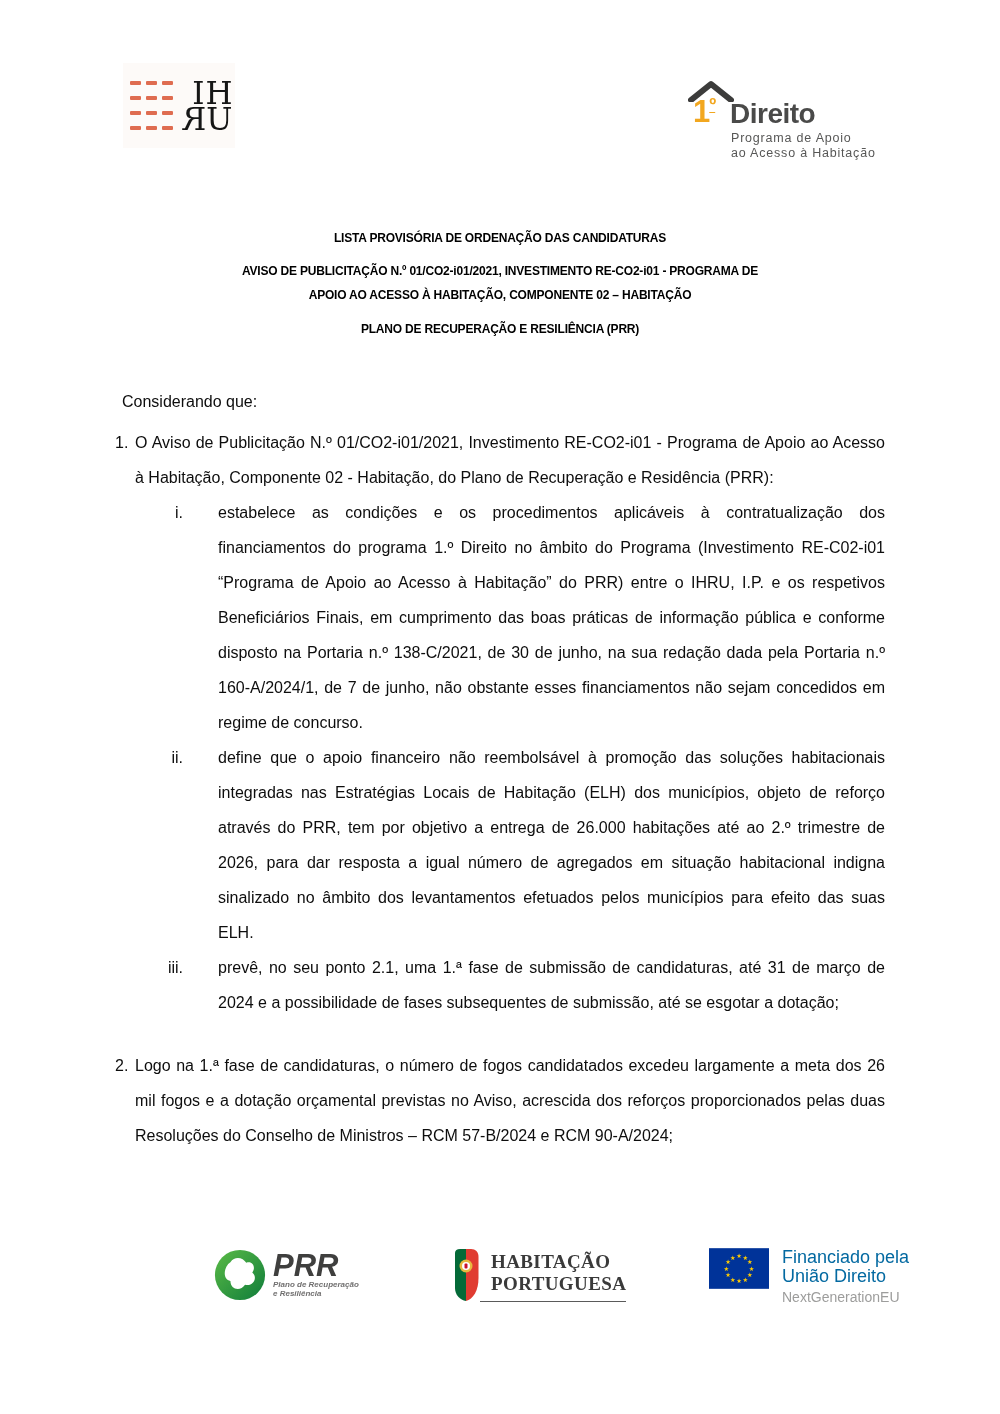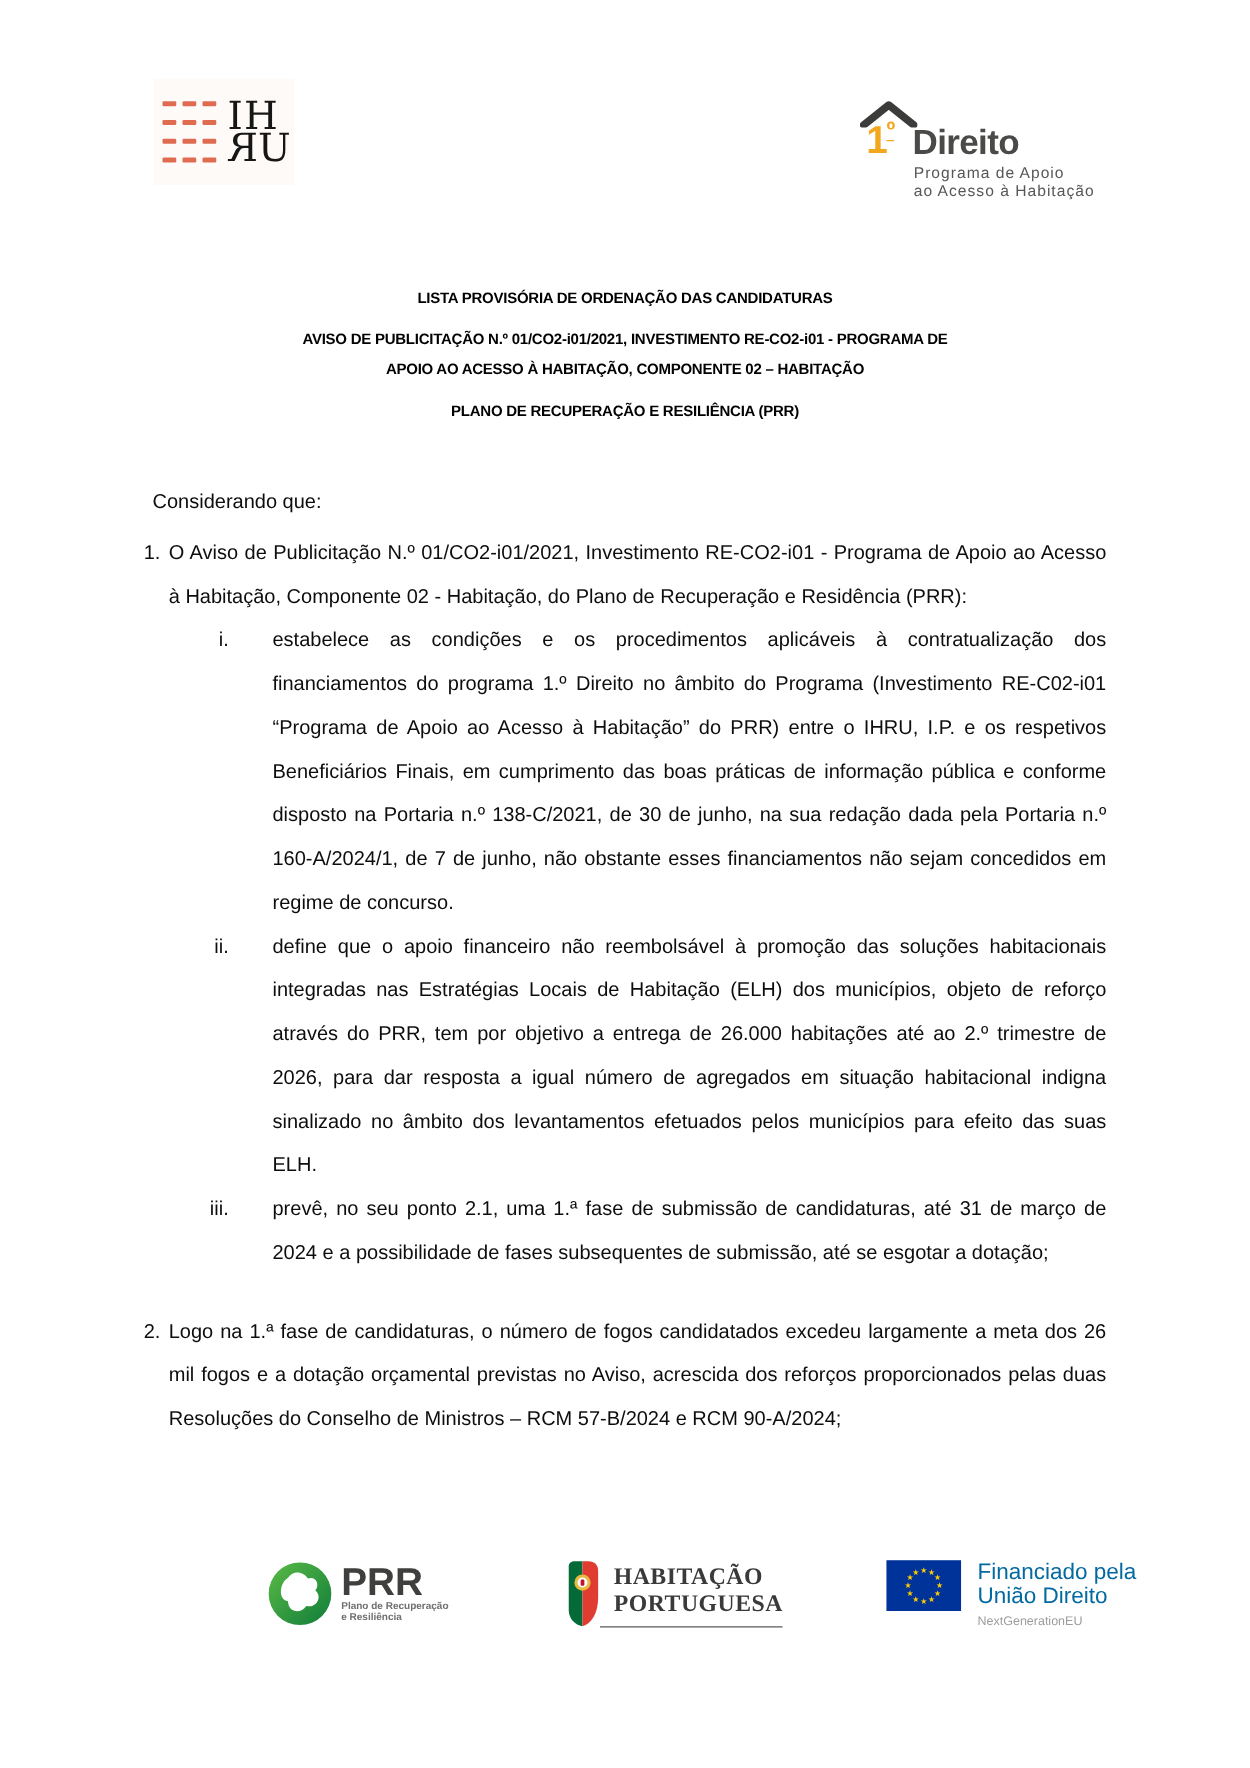--- a/index.html
+++ b/index.html
@@ -5,21 +5,21 @@
   * { margin:0; padding:0; box-sizing:border-box; }
   html,body { background:#ffffff; }
   .page {
     position:relative; width:1000px; height:1414px; margin:0 auto;
     background:#ffffff; font-family:"Liberation Sans", sans-serif; color:#1a1a1a;
     overflow:hidden;
   }
 
   
   .ihru-logo { position:absolute; left:123px; top:63px; width:112px; height:85px;
-    background:#fdfaf8; display:flex; align-items:center; }
+    background:#fdfaf8; display:flex; align-items:center;text-align:right; }
   .ihru-dashes { display:grid; grid-template-columns:repeat(3,11px); grid-auto-rows:4px;
     column-gap:5px; row-gap:11px; margin-left:7px; }
   .ihru-dash { background:#df6c50; border-radius:1px; }
   .ihru-letters { font-family:"DejaVu Serif","Liberation Serif",serif; font-size:31px;
     line-height:26px; color:#161616; margin-left:9px; letter-spacing:1px; }
   .mirror { display:inline-block; transform:scaleX(-1); }
 
   .direito-logo { position:absolute; left:688px; top:68px; width:200px; }
   .direito-roof { position:absolute; left:0; top:12px; }
   .direito-num { position:absolute; left:5px; top:26px; color:#f2a71f; font-weight:bold;
@@ -45,33 +45,33 @@
   .num-item .num { width:20px; flex:0 0 20px; }
   .num-item .txt { flex:1; text-align:justify; }
   .sub-item { display:flex; }
   .sub-item .rnum { width:68px; flex:0 0 68px; text-align:right; }
   .sub-item .stxt { flex:1; margin-left:35px; text-align:justify; }
   .item-2 { margin-top:28px; }
 
   
   .footer { position:absolute; left:0; top:1246px; width:1000px; height:70px; }
   .prr-logo { position:absolute; left:213px; top:2px; display:flex; align-items:center; }
-  .prr-textblock { margin-left:6px; }
+  .prr-textblock { margin-left:6px;font-style:italic; }
   .prr-name { font-size:31px; font-weight:bold; color:#3f3f3e; letter-spacing:0; line-height:28px; }
   .prr-tag { font-size:8px; color:#706f6f; line-height:9px; font-weight:bold; }
 
   .republica-logo { position:absolute; left:452px; top:2px; display:flex; }
   .republica-text { margin-left:11px; font-family:"Liberation Serif", serif; font-size:19px;
     font-weight:bold; color:#3a3a3a; line-height:22px; letter-spacing:0.4px; padding-top:3px; }
   .republica-rule { border-top:1.6px solid #5a5a5a; margin-top:6px; width:100%; }
 
   .eu-logo { position:absolute; left:709px; top:2px; display:flex; }
   .eu-text { margin-left:13px; padding-top:0px; }
   .eu-text-blue { font-size:18px; font-weight:normal; color:#0369a1; line-height:19px; }
-  .eu-text-gray { font-size:10px; color:#9d9d9c; line-height:19px; margin-top:2px; }
+  .eu-text-gray { font-size:14px; color:#9d9d9c; line-height:19px; margin-top:2px; }
 </style>
 </head>
 <body>
 
 <div class="page">
 
   <div class="ihru-logo">
     <div class="ihru-dashes">
       <i class="ihru-dash"></i>
         <i class="ihru-dash"></i>

